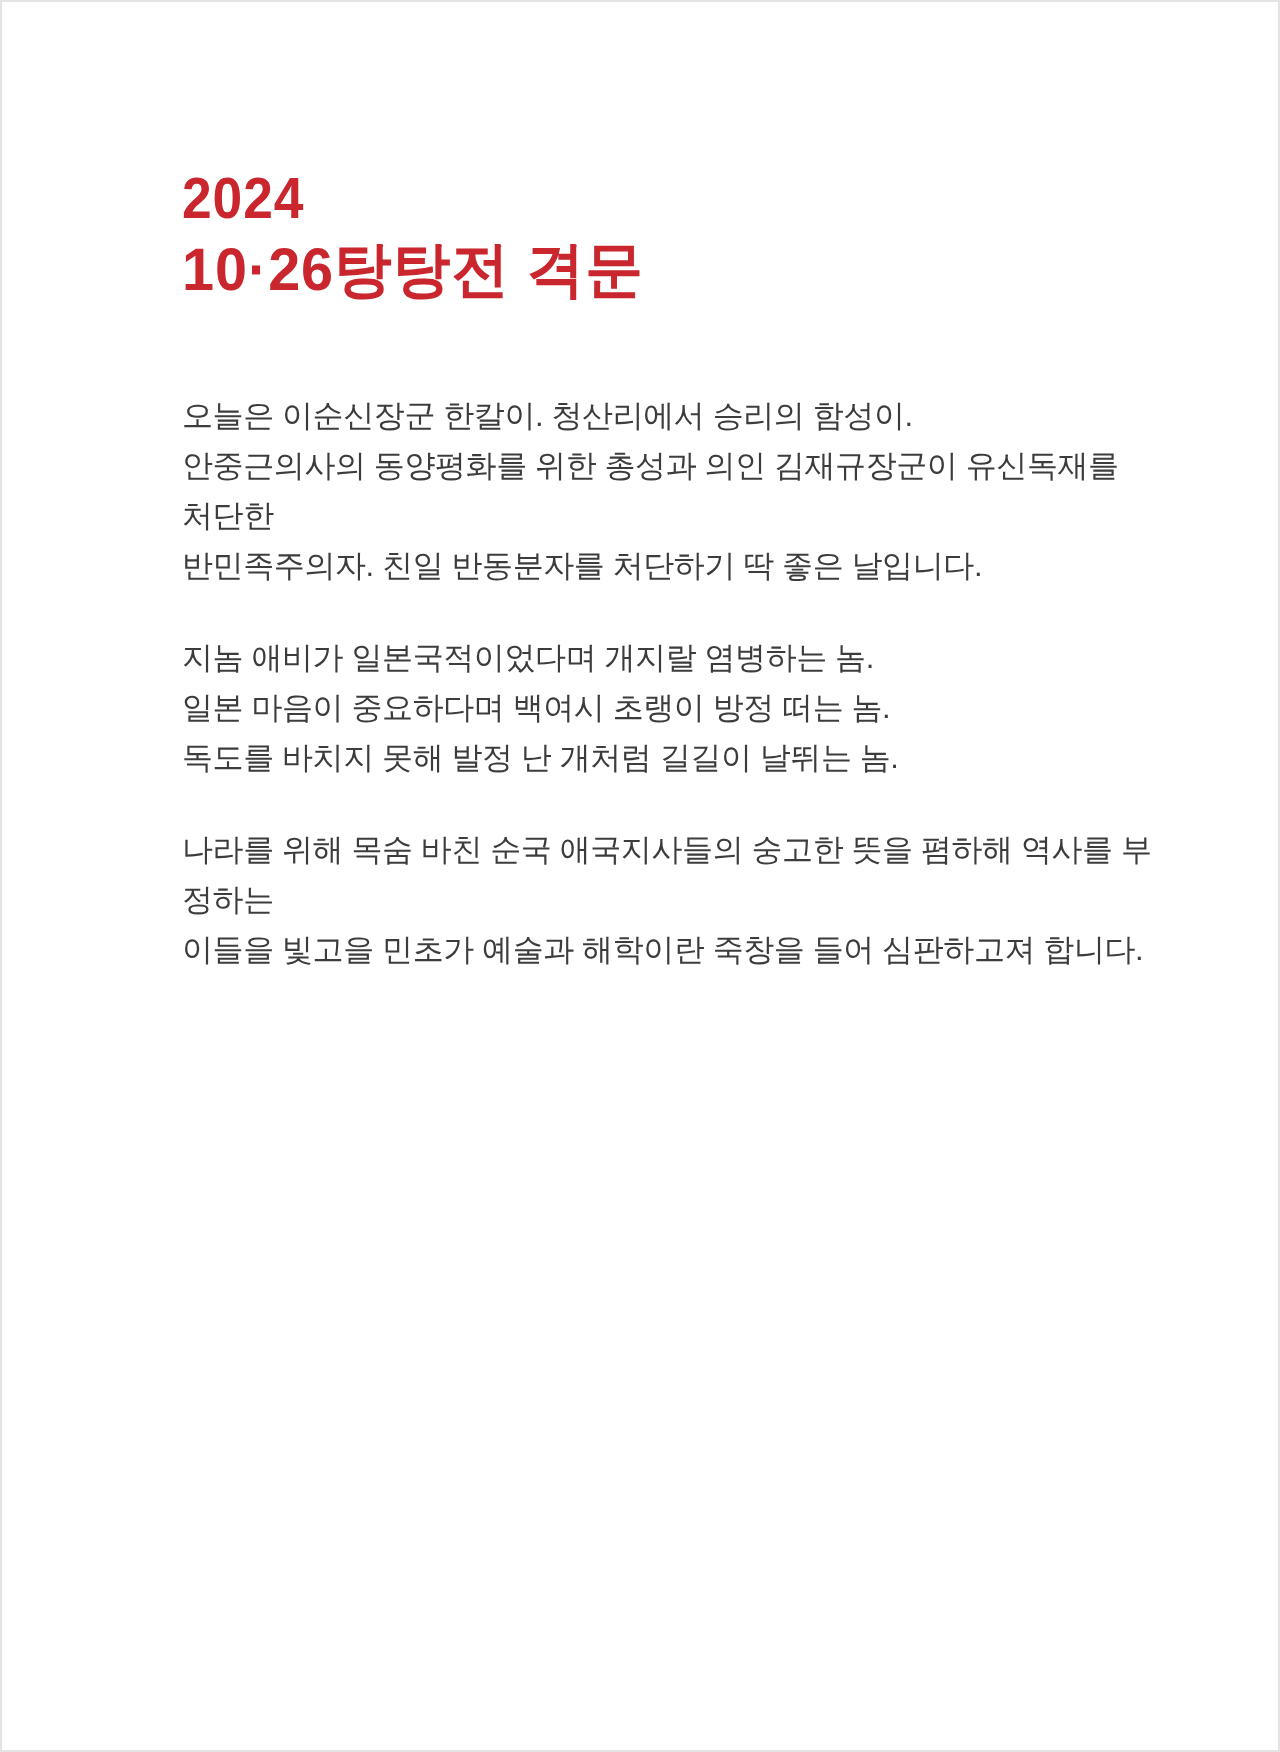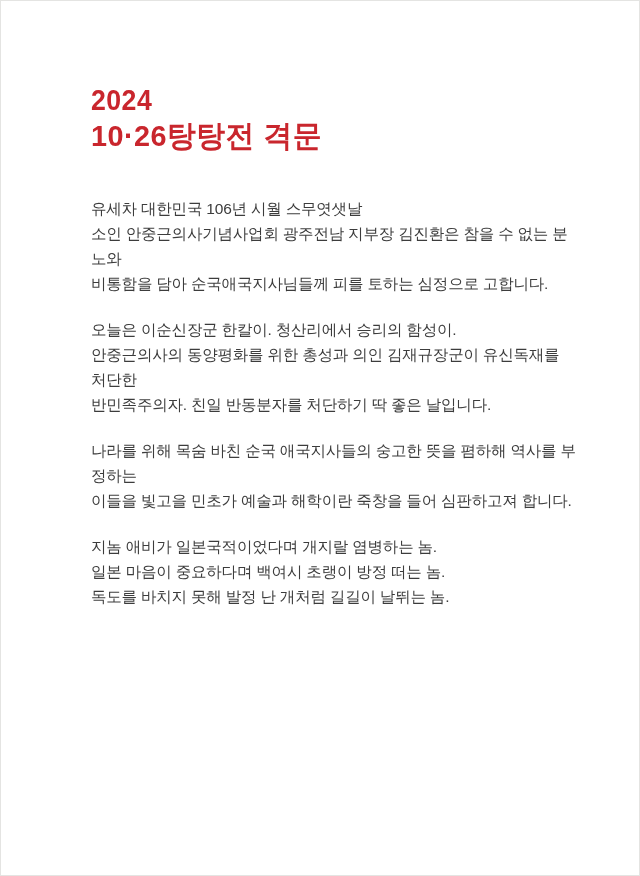--- a/index.html
+++ b/index.html
@@ -57,26 +57,23 @@
 <body>
 
 <div class="page">
 
   <div class="title-block">
     <div class="title-year">2024</div>
     <div class="title-main">10·26탕탕전 격문</div>
   </div>
 
   <div class="body-text">
-    <p>유세차 대한민국 106년 시월 스무엿샛날
-소인 안중근의사기념사업회 광주전남 지부장 김진환은 참을 수 없는 분노와
-비통함을 담아 순국애국지사님들께 피를 토하는 심정으로 고합니다.</p>
     <p>오늘은 이순신장군 한칼이. 청산리에서 승리의 함성이.
 안중근의사의 동양평화를 위한 총성과 의인 김재규장군이 유신독재를 처단한
 반민족주의자. 친일 반동분자를 처단하기 딱 좋은 날입니다.</p>
-    <p>나라를 위해 목숨 바친 순국 애국지사들의 숭고한 뜻을 폄하해 역사를 부정하는
-이들을 빛고을 민초가 예술과 해학이란 죽창을 들어 심판하고져 합니다.</p>
     <p>지놈 애비가 일본국적이었다며 개지랄 염병하는 놈.
 일본 마음이 중요하다며 백여시 초랭이 방정 떠는 놈.
 독도를 바치지 못해 발정 난 개처럼 길길이 날뛰는 놈.</p>
+    <p>나라를 위해 목숨 바친 순국 애국지사들의 숭고한 뜻을 폄하해 역사를 부정하는
+이들을 빛고을 민초가 예술과 해학이란 죽창을 들어 심판하고져 합니다.</p>
   </div>
 
 </div>
 
 </body></html>

